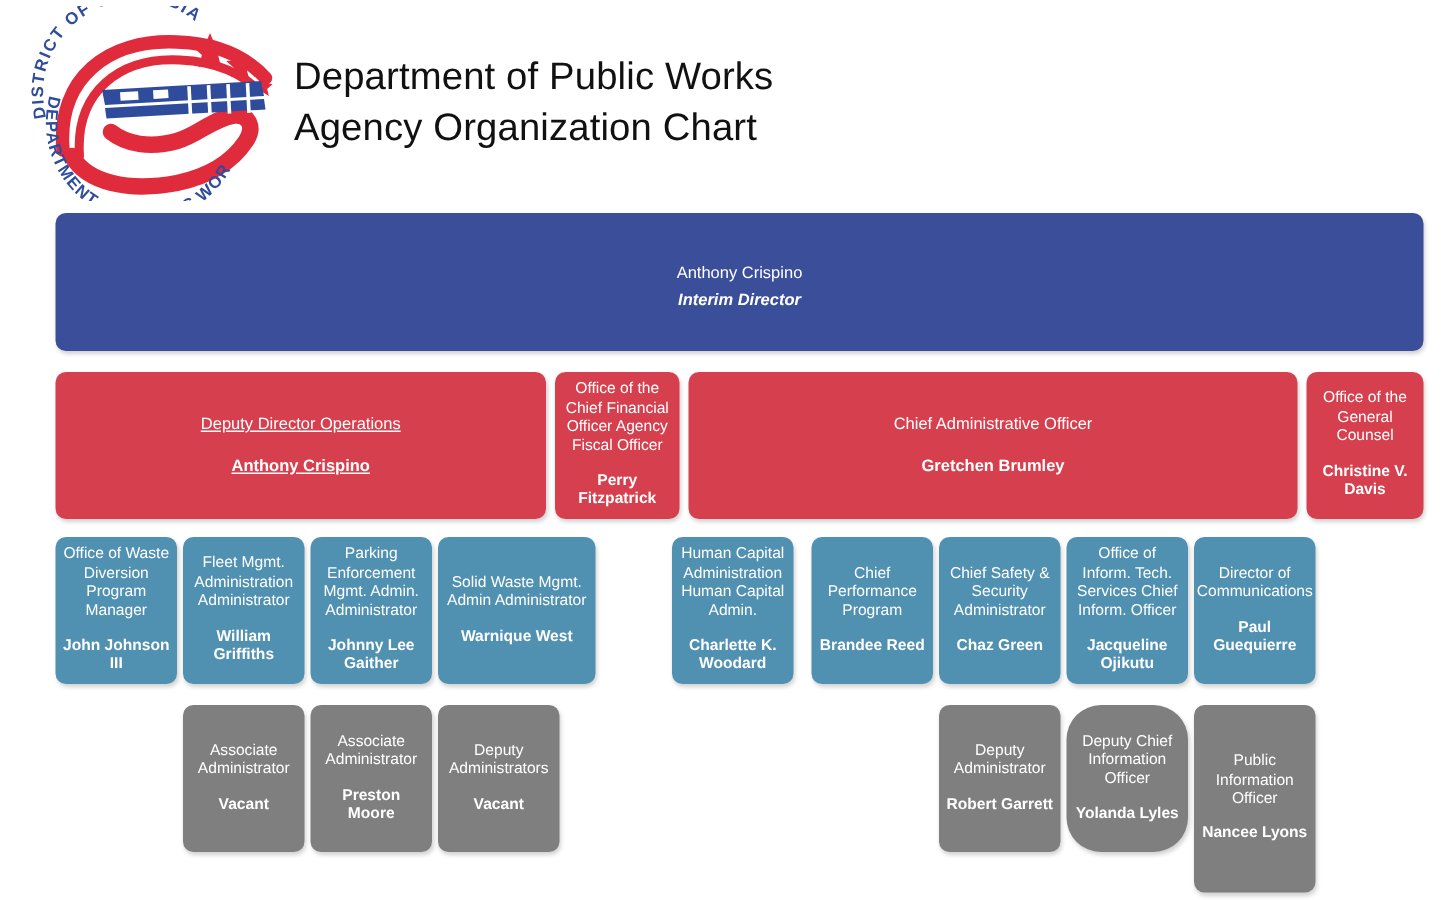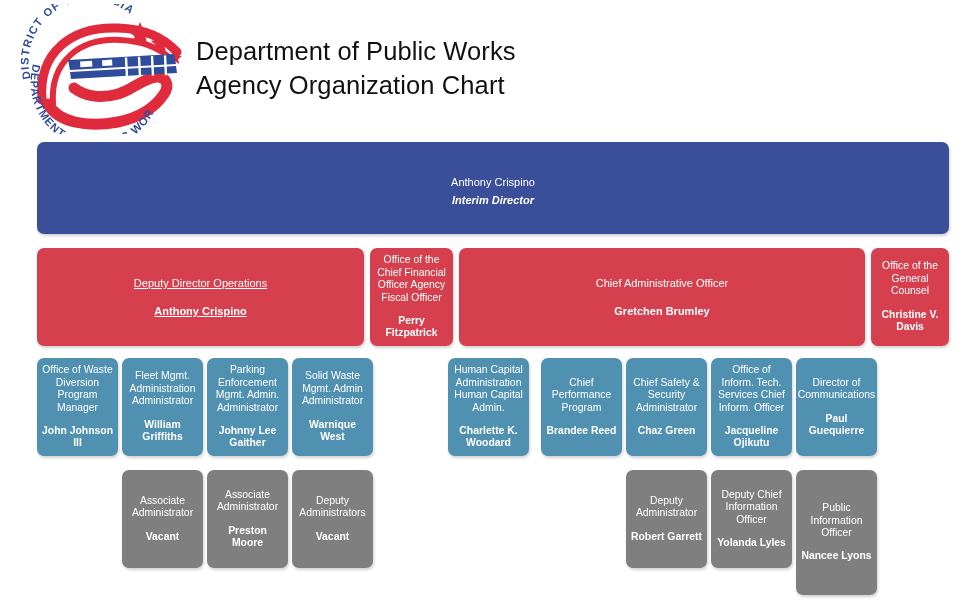--- a/index.html
+++ b/index.html
@@ -175,21 +175,21 @@
   <div class="node tone-blue" style="left:122px; top:358px; width:81px; height:98px;">
     <div class="role">Fleet Mgmt. Administration Administrator</div>
     <div class="person">William Griffiths</div>
   </div>
 
   <div class="node tone-blue" style="left:207px; top:358px; width:81px; height:98px;">
     <div class="role">Parking Enforcement Mgmt. Admin. Administrator</div>
     <div class="person">Johnny Lee Gaither</div>
   </div>
 
-  <div class="node tone-blue" style="left:292px; top:358px; width:81px; height:98px;">
+  <div class="node tone-blue" style="left:292px; top:358px; width:105px; height:98px;">
     <div class="role">Solid Waste Mgmt. Admin Administrator</div>
     <div class="person">Warnique West</div>
   </div>
 
   <div class="node tone-blue" style="left:448px; top:358px; width:81px; height:98px;align-items:center;">
     <div class="role">Human Capital Administration Human Capital Admin.</div>
     <div class="person">Charlette K. Woodard</div>
   </div>
 
   <div class="node tone-blue" style="left:541px; top:358px; width:81px; height:98px;">
@@ -225,21 +225,21 @@
   <div class="node tone-gray" style="left:292px; top:470px; width:81px; height:98px;">
     <div class="role">Deputy Administrators</div>
     <div class="person">Vacant</div>
   </div>
 
   <div class="node tone-gray" style="left:626px; top:470px; width:81px; height:98px;">
     <div class="role">Deputy Administrator</div>
     <div class="person">Robert Garrett</div>
   </div>
 
-  <div class="node tone-gray" style="left:711px; top:470px; width:81px; height:98px;">
+  <div class="node tone-gray" style="left:711px; top:470px; width:81px; height:98px;border-radius:23px;">
     <div class="role">Deputy Chief Information Officer</div>
     <div class="person">Yolanda Lyles</div>
   </div>
 
   <div class="node tone-gray" style="left:796px; top:470px; width:81px; height:125px;">
     <div class="role">Public Information Officer</div>
     <div class="person">Nancee Lyons</div>
   </div>
 
 </div>

